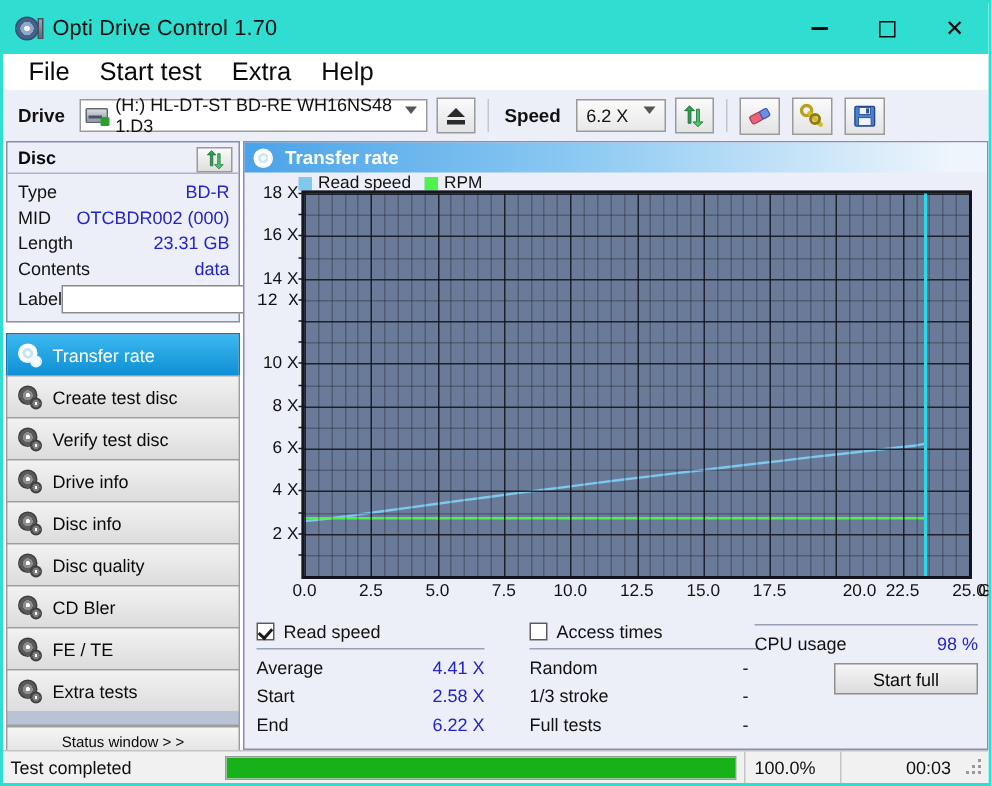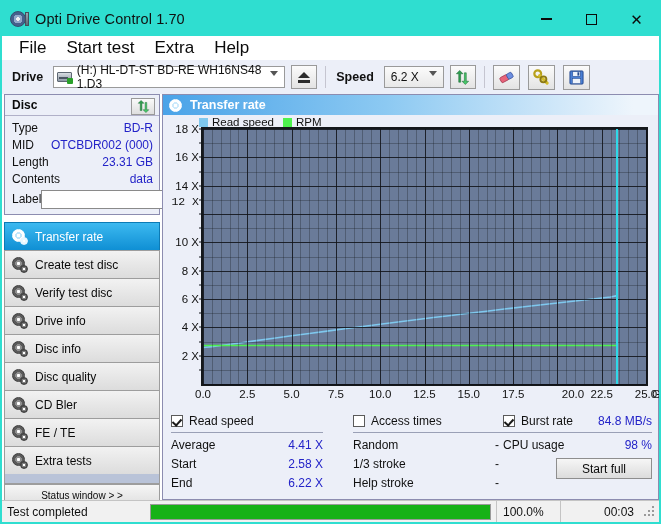--- a/index.html
+++ b/index.html
@@ -641,31 +641,26 @@
         <div class="hr"></div>
         <div class="srow">
           <span>Random</span>
           <span class="sval dash">-</span>
         </div>
         <div class="srow">
           <span>1/3 stroke</span>
           <span class="sval dash">-</span>
         </div>
         <div class="srow">
-          <span>Help stroke</span>
+          <span>Full tests</span>
           <span class="sval dash">-</span>
         </div>
       </div>
 
       <div class="col c3">
-        <div class="chk-row">
-          <span class="chk on"></span>
-          <span class="chk-lbl">Burst rate</span>
-          <span class="hdr-val">84.8 MB/s</span>
-        </div>
         <div class="hr"></div>
         <div class="srow">
           <span>CPU usage</span>
           <span class="sval">98 %</span>
         </div>
         <div class="act-btn">Start full</div>
       </div>
     </div>
   </div>
 

